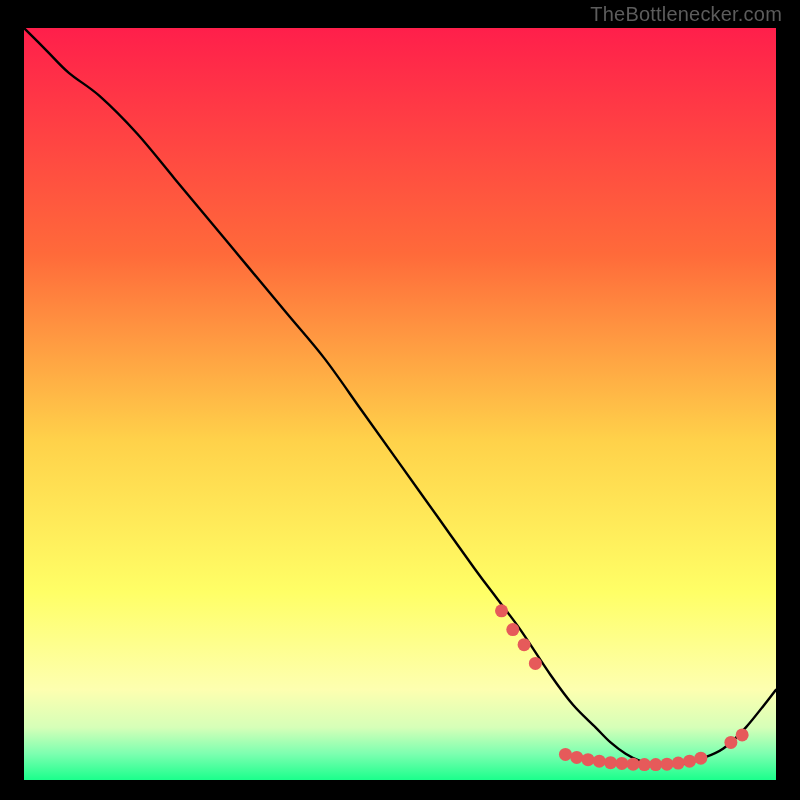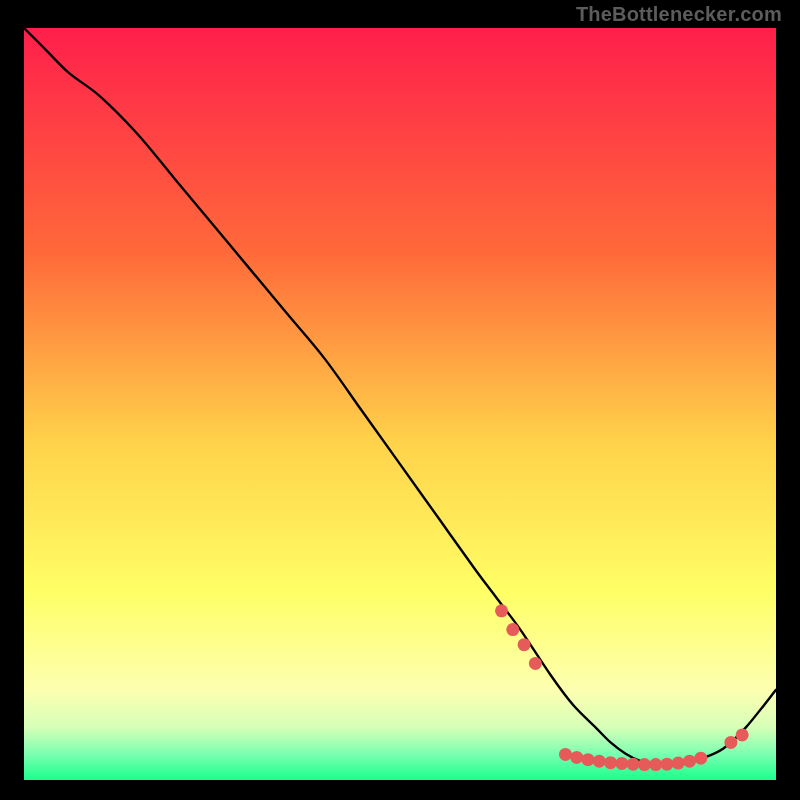--- a/index.html
+++ b/index.html
@@ -17,21 +17,21 @@
     height: 800px;
     background: #000;
   }
   .attribution {
     position: absolute;
     top: 3px;
     right: 18px;
     color: #5c5c5c;
     font-size: 20px;
     letter-spacing: 0.2px;
-    font-weight: 700;
+    font-weight: 400;
   }
   .plot-wrap {
     position: absolute;
     left: 24px;
     top: 28px;
     width: 752px;
     height: 752px;
     background: #000;
   }
   svg { display: block; }

